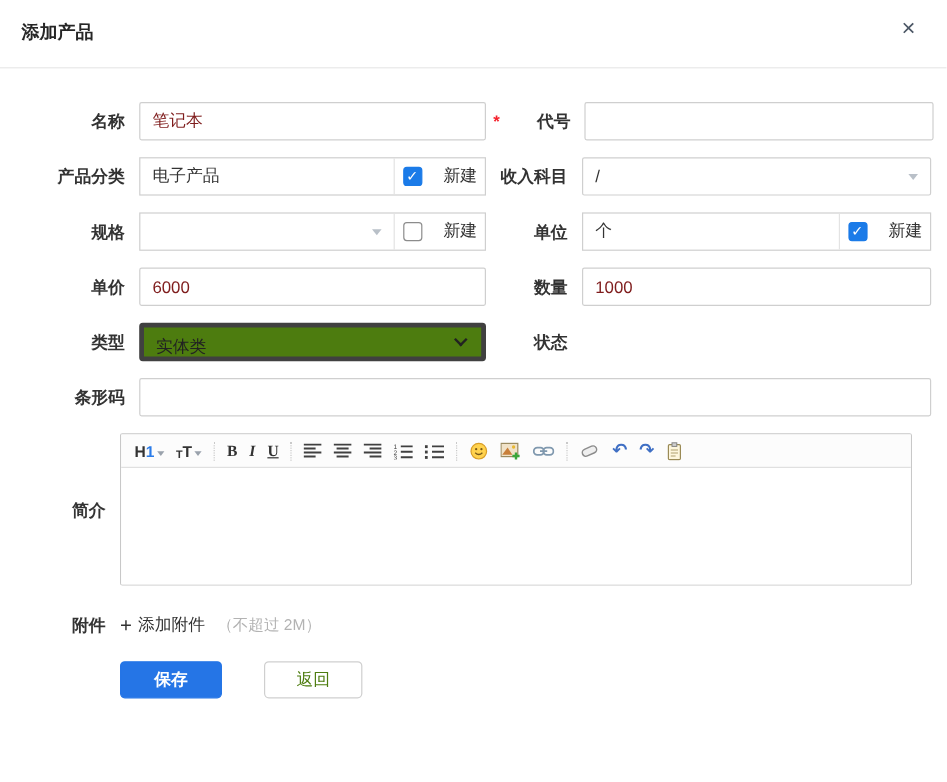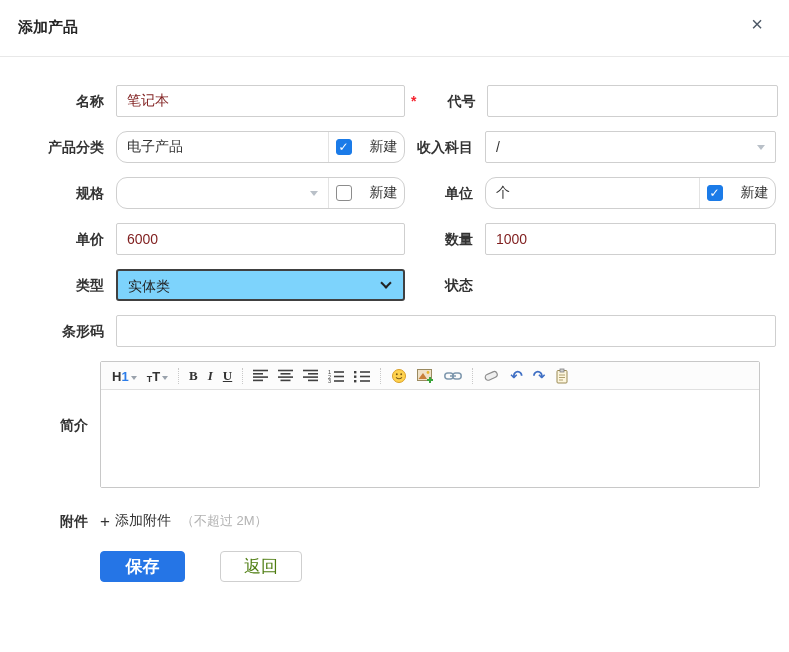--- a/index.html
+++ b/index.html
@@ -17,39 +17,39 @@
   .row { display:flex; align-items:center; margin-bottom:14px; height:32px;padding-left:16px; }
   .lbl { font-size:14px; font-weight:bold; color:#333; text-align:right; padding-right:12px; line-height:32px; white-space:nowrap; }
   .lbl.l { width:100px; }
   .lbl.r { width:80px; }
   .ctl { height:32px; border:1px solid #cfcfcf; border-radius:2px; font-size:14px; color:#7f1d1d;
          padding:0 10px; outline:none; background:#fff; font-family:inherit; }
   .w-l { width:289px; } .w-r { width:291px; } .w-full { width:660px; }
   .req { color:#f5222d; font-size:14px; font-weight:bold; margin-left:6px; }
 
   
-  .group { display:flex; align-items:stretch; border:1px solid #cfcfcf; border-radius:11px; height:32px; background:#fff; }
+  .group { display:flex; align-items:stretch; border:1px solid #cfcfcf; border-radius:0; height:32px; background:#fff; }
   .group .ginput { flex:1; border:none; outline:none; font-size:14px; padding:0 10px; color:#333; min-width:0; background:transparent; font-family:inherit; }
   .group .gdd { flex:1; position:relative; display:flex; align-items:center; padding:0 10px; }
   .addon { width:76px; border-left:1px solid #e3e3e3; display:flex; align-items:center; justify-content:center; gap:18px; cursor:pointer; }
   .cb { width:16px; height:16px; border-radius:3px; border:1px solid #8c8c8c; background:#fff; position:relative; flex:0 0 auto; }
   .cb[data-checked="true"] { background:#1b7be8; border-color:#1b7be8; }
   .cb[data-checked="true"]::after { content:"✓"; position:absolute; left:0; top:0; width:100%; height:100%;
       color:#fff; font-size:12px; font-weight:bold; display:flex; align-items:center; justify-content:center; }
   .cbl { font-size:14px; color:#333; }
 
   
   .dd { position:relative; display:flex; align-items:center; height:32px; border:1px solid #cfcfcf; border-radius:2px; padding:0 24px 0 10px; background:#fff; cursor:pointer; }
   .ddv { font-size:14px; color:#333; }
   .caret { position:absolute; right:10px; top:50%; margin-top:-2px; width:0; height:0;
       border-left:4px solid transparent; border-right:4px solid transparent; border-top:5px solid #b9c0c8; }
   .gdd .caret { right:10px; }
 
   
-  .selwrap { position:relative; height:32px; border:2px solid #404040; border-radius:3px; background:#7dd3fc; }
+  .selwrap { position:relative; height:32px; border:4px solid #404040; border-radius:3px; background:#4d7c0f; }
   .selwrap select { -webkit-appearance:none; appearance:none; width:100%; height:30px; border:none; outline:none;
       background:transparent; font-size:14px; color:#222; padding:0 28px 0 10px; font-family:inherit; }
   .selcaret { position:absolute; right:13px; top:50%; width:8px; height:8px; margin-top:-6px;
       border:solid #222; border-width:0 2px 2px 0; transform:rotate(45deg); pointer-events:none; }
 
   
   .row-editor { display:flex; align-items:center; margin-bottom:14px; }
   .editor { width:660px; border:1px solid #c8c8c8; border-radius:2px; background:#fff; }
   .toolbar { display:flex; align-items:center; height:28px; padding:0 6px; border-bottom:1px solid #e0e0e0; background:#fcfcfc; }
   .tbtn { display:inline-flex; align-items:flex-end; justify-content:center; height:22px; padding:0 4px; margin:0 1px;
@@ -67,21 +67,21 @@
   .econtent { height:97px; background:#fff; cursor:text; }
 
   
   .row-attach { display:flex; align-items:center; margin-top:23px; height:20px; }
   .attach-link { display:flex; align-items:center; cursor:pointer; color:#333; font-size:14px; gap:5px; }
   .plus { font-size:17px; color:#333; line-height:1; }
   .hint { color:#b3b3b3; font-size:13px; margin-left:10px; }
 
   
   .row-btns { display:flex; margin-top:20px; padding-left:100px; gap:35px; }
-  .btn { height:31px; border-radius:4px; font-size:17px; cursor:pointer; font-family:inherit; }
+  .btn { height:31px; border-radius:4px; font-size:14px; cursor:pointer; font-family:inherit; }
   .btn-save { width:85px; background:#2575e6; color:#fff; border:1px solid #2575e6; font-weight:bold; }
   .btn-back { width:82px; background:#fff; color:#4d7c0f; border:1px solid #cfcfcf; }
 
   svg { display:block; }
 </style>
 </head>
 <body>
 
 <div class="dialog">
 

